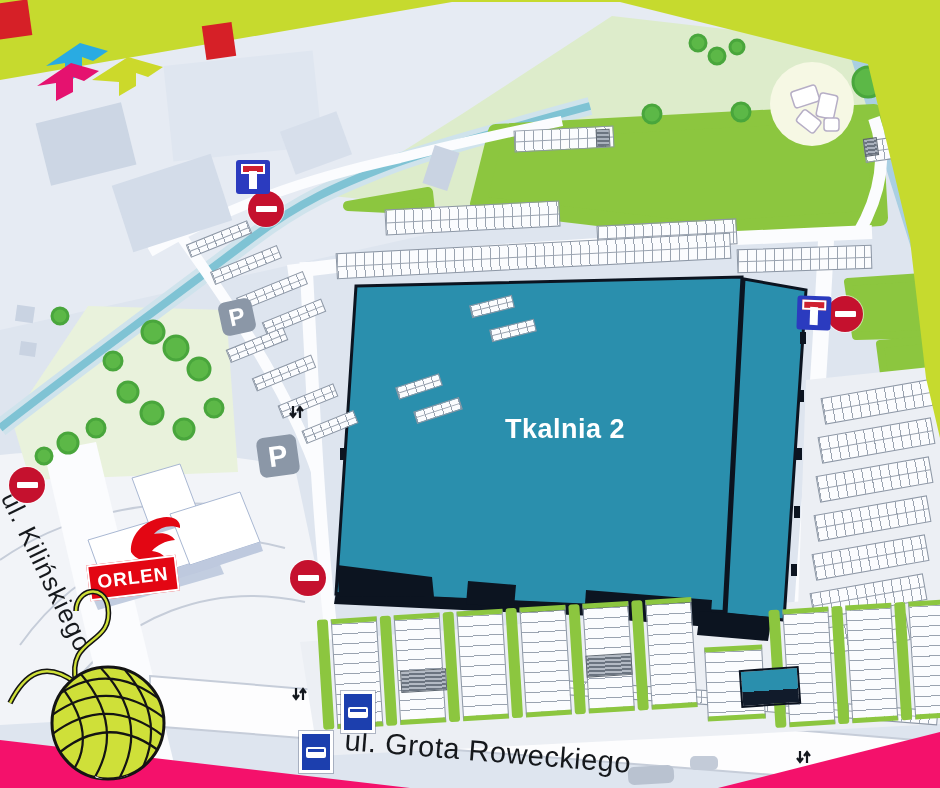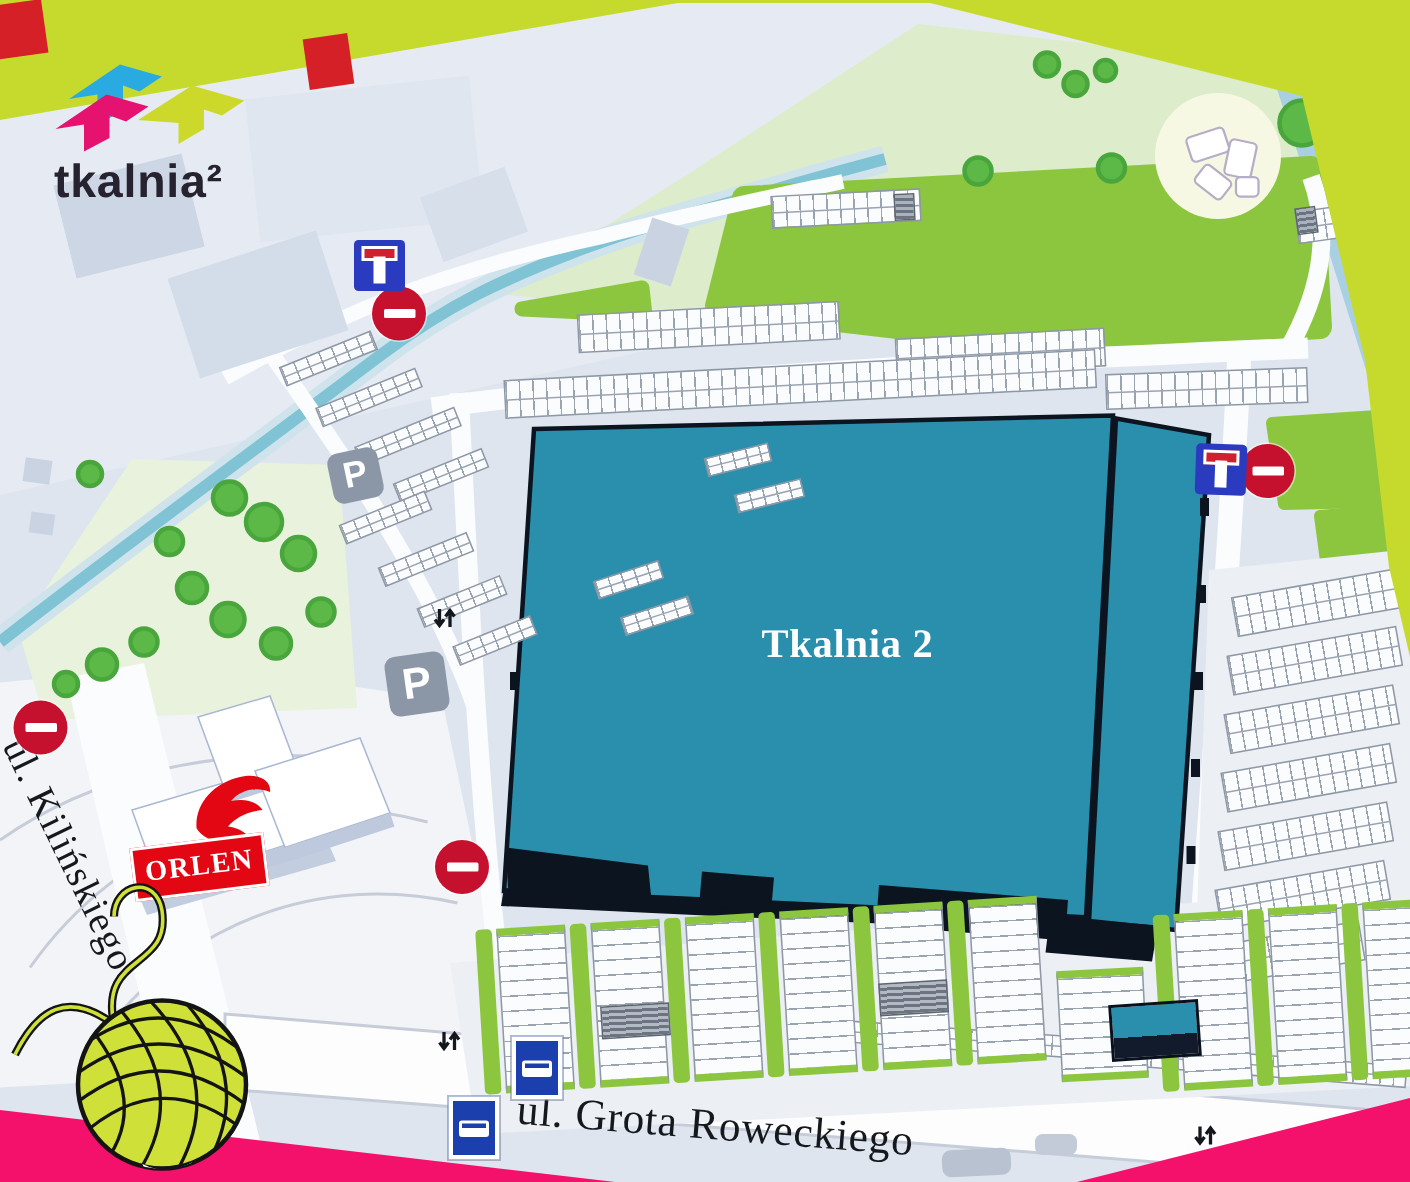--- a/index.html
+++ b/index.html
@@ -22,21 +22,21 @@
         border-top:5px solid #8cc63f;border-bottom:5px solid #8cc63f;
         background:repeating-linear-gradient(180deg,#9aa3b0 0,#9aa3b0 1px,#fbfcfe 1px,#fbfcfe 10px);}
   .lot-dark{position:absolute;box-sizing:border-box;border:1px solid #5d6670;
         background:repeating-linear-gradient(0deg,#6b7480 0,#6b7480 2px,#b3bac4 2px,#b3bac4 4px);}
   .mini-building{position:absolute;left:740px;top:668px;width:56px;height:34px;z-index:2;
         background:linear-gradient(#2a8fad 0 60%,#111b2b 60% 100%);border:2px solid #0a111e;
         transform:rotate(-4deg);}
 
   
   #frame-layer{position:absolute;inset:0;z-index:4;pointer-events:none;}
-  #labels-layer{position:absolute;inset:0;z-index:5;font-family:Liberation Serif, serif;}
+  #labels-layer{position:absolute;inset:0;z-index:5;}
   #top-layer{position:absolute;inset:0;z-index:6;}
 
   
   .noentry{position:absolute;width:36px;height:36px;border-radius:50%;background:#c5112e;
            display:flex;align-items:center;justify-content:center;box-shadow:0 0 0 1px rgba(255,255,255,.55);}
   .noentry i{display:block;width:21px;height:6px;background:#fff;border-radius:1px;}
   .tsign{position:absolute;width:34px;height:34px;background:#2b3bbf;border-radius:3px;}
   .tsign .stem{position:absolute;left:13px;top:11px;width:8px;height:18px;background:#fff;}
   .tsign .bar{position:absolute;left:5px;top:4px;width:24px;height:10px;background:#cf2030;
               border:2px solid #fff;box-sizing:border-box;}
@@ -360,16 +360,15 @@
     </g>
     <path d="M95,221 Q110,229 128,220 L126,226 Q110,232 97,227 Z" fill="#fff" clip-path="url(#ballclip)"></path>
   </svg>
 
   <div id="logo">
     <svg width="135" height="62" viewBox="0 0 135 62">
       <path fill="#29abe2" d="M10,26 L44,3 L72,11 L57,21 L46,17 L46,33 L29,44 L29,23 Z"></path>
       <path fill="#e5126f" d="M1,46 L35,23 L63,31 L48,41 L37,37 L37,52 L20,61 L20,43 Z"></path>
       <path fill="#ccd92b" d="M56,40 L92,17 L127,27 L112,37 L100,33 L100,46 L83,56 L83,42 Z"></path>
     </svg>
-    <div class="logo-text">tkalnia²</div>
   </div>
 
 </div>
 
 </body></html>

